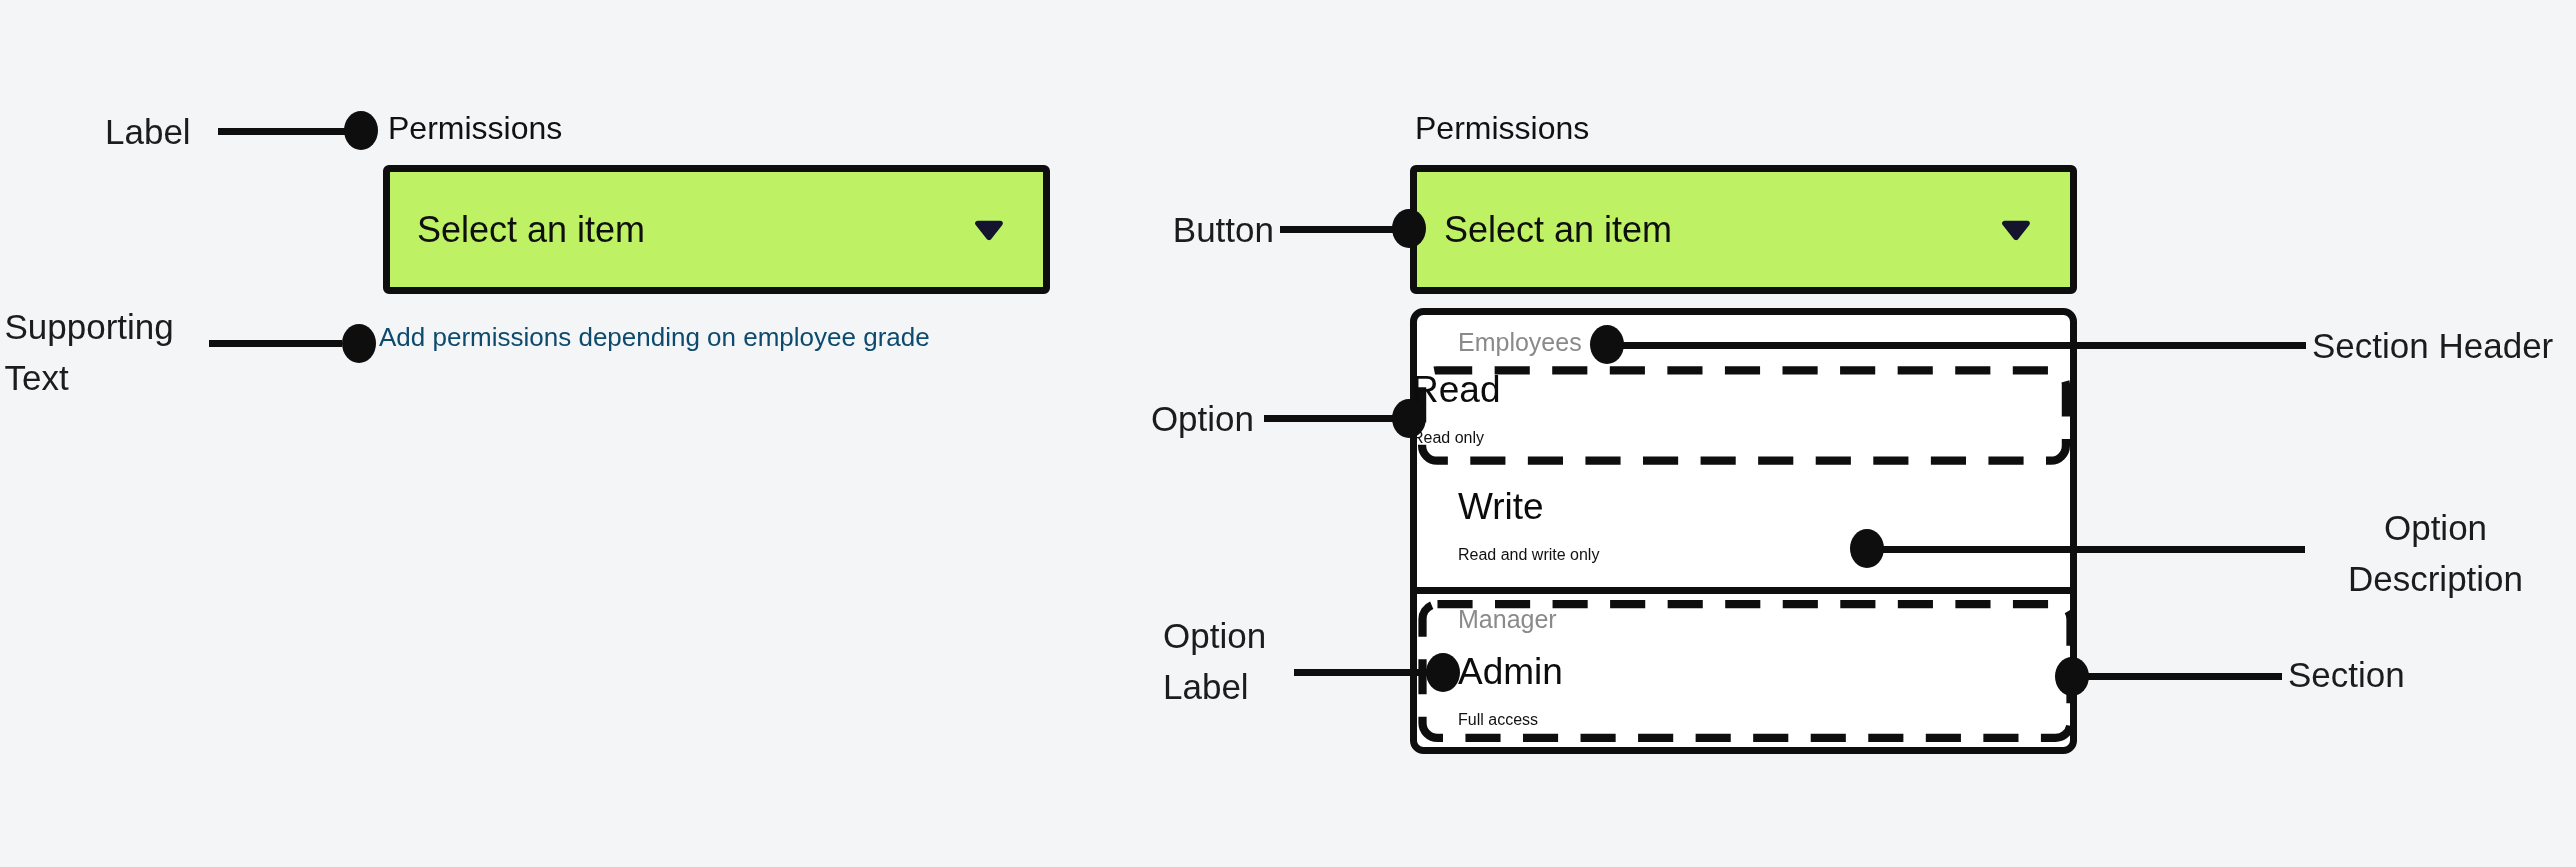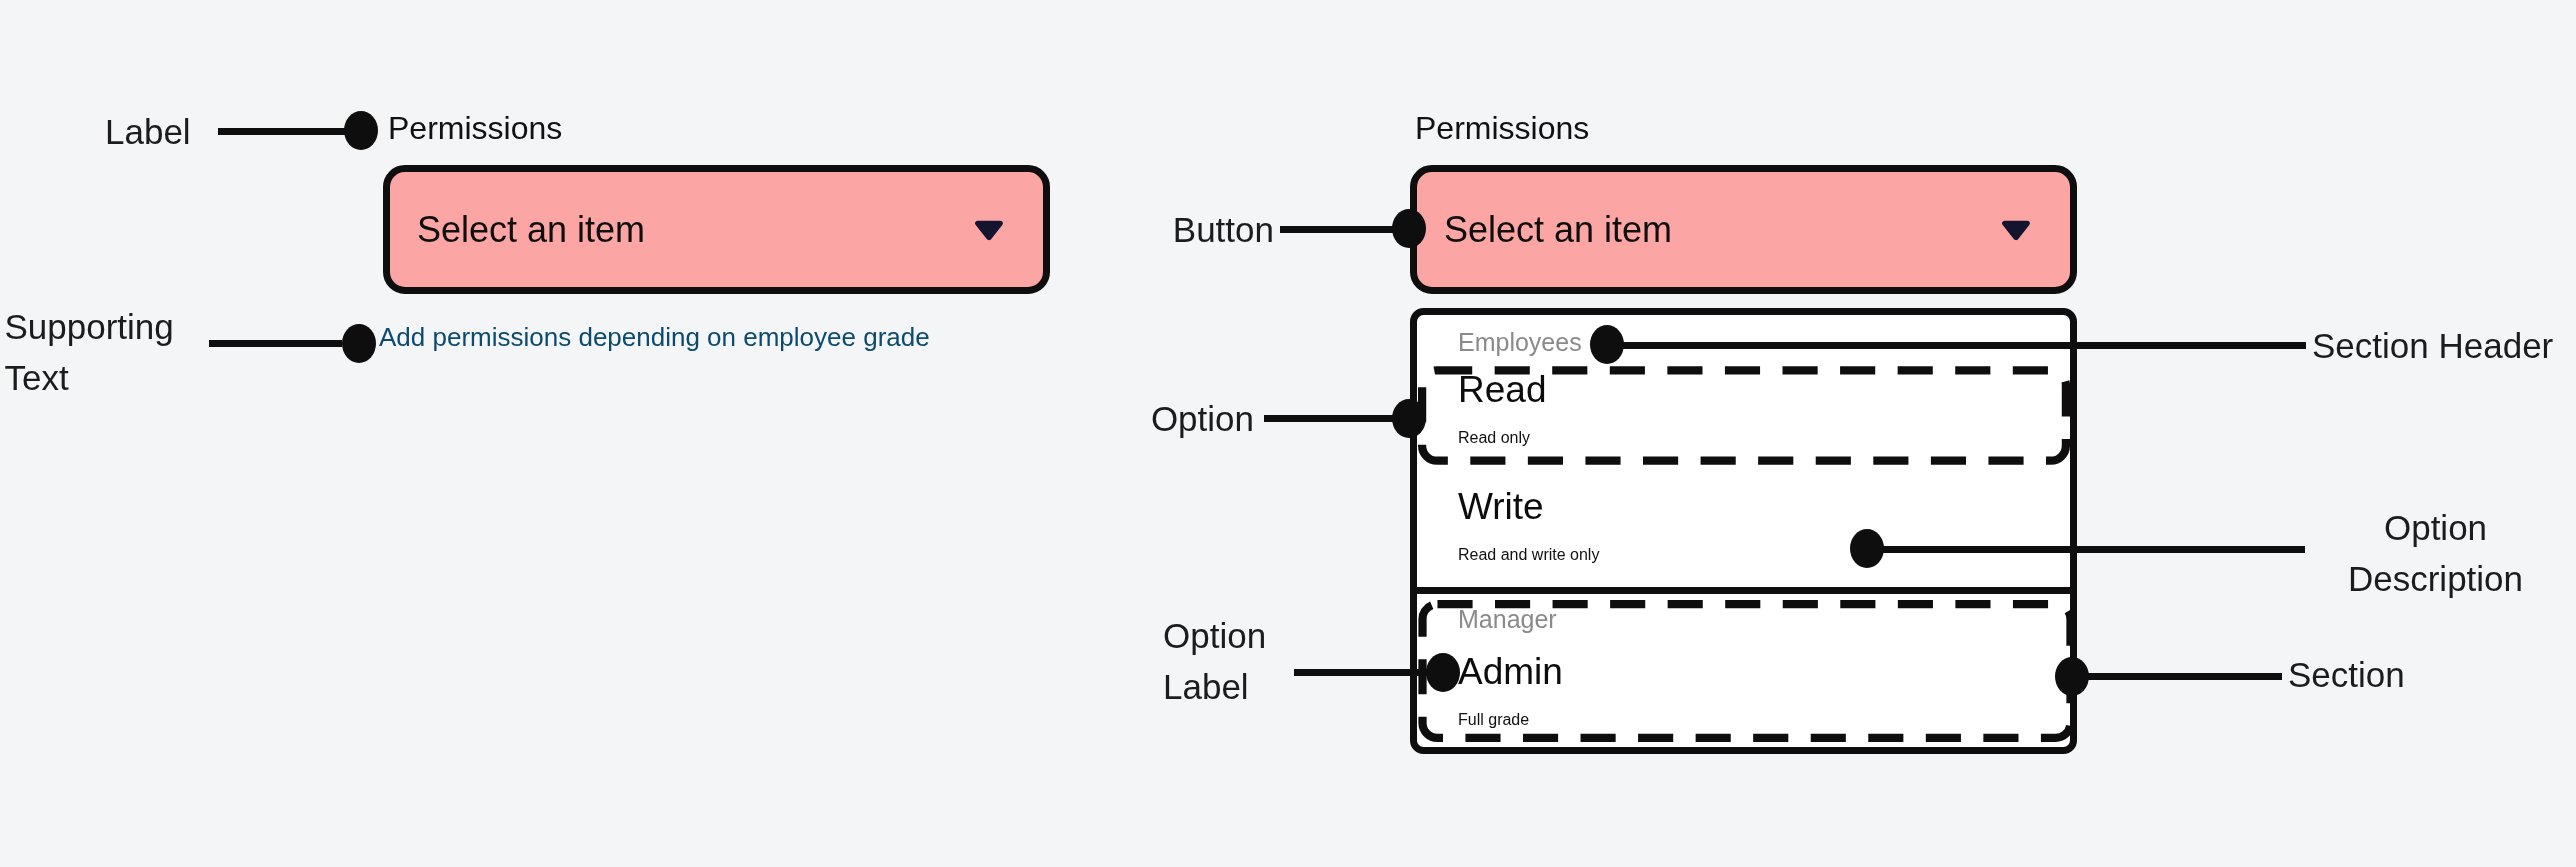--- a/index.html
+++ b/index.html
@@ -11,22 +11,22 @@
   .ann{position:absolute;font-size:35px;line-height:35px;color:#1c1c1c;z-index:7;}
   .ann.multi{line-height:51px;}
   .ann.right{text-align:right;}
   .nowrap{white-space:nowrap;}
   
   .ann-line{position:absolute;height:6.7px;background:#0e0e0e;z-index:5;}
   .dot{position:absolute;width:34px;height:39px;border-radius:50%;background:#0e0e0e;z-index:6;}
   
   .field-label{position:absolute;font-size:32px;font-weight:500;line-height:45px;color:#111;z-index:3;}
   
-  .select-box{position:absolute;width:667px;height:129px;background:#fca5a5;border:7.5px solid #0e0e0e;
-    border-radius:22px;box-sizing:border-box;z-index:2;cursor:pointer;}
+  .select-box{position:absolute;width:667px;height:129px;background:#bef264;border:7.5px solid #0e0e0e;
+    border-radius:6px;box-sizing:border-box;z-index:2;cursor:pointer;}
   .select-value{position:absolute;left:27px;top:50%;transform:translateY(-50%);
     font-size:36px;color:#0f0f0f;white-space:nowrap;}
   .chev{position:absolute;right:39px;top:50%;transform:translateY(-50%);width:30px;height:21px;}
   
   .support-text{position:absolute;font-size:26px;line-height:54px;color:#0c4a6e;z-index:3;}
   
   .panel{position:absolute;left:1410px;top:308px;width:667px;height:446px;background:#fff;
     border:7.5px solid #0e0e0e;border-radius:13.5px;box-sizing:border-box;z-index:1;}
   .sec-header{position:absolute;font-size:25px;line-height:28px;color:#8a8a8a;z-index:3;}
   .option{position:absolute;z-index:3;cursor:pointer;}
@@ -79,21 +79,21 @@
 
   <div class="sec-header" style="left:1458px;top:328px;">Employees</div>
   <div class="dot" style="left:1590px;top:325px;"></div>
   <div class="ann-line" style="left:1608px;top:342px;width:698px;"></div>
   <div class="ann nowrap" style="left:2312px;top:328px;">Section Header</div>
 
   <svg class="dashed-svg" style="left:1418px;top:366px;" width="652" height="99" viewBox="0 0 872 132">
     <rect x="5.5" y="5.5" width="861" height="121" rx="20" fill="none" stroke="#0e0e0e" stroke-width="11" stroke-dasharray="47 30"></rect>
   </svg>
 
-  <div class="option" style="left:1458px;top:370px;">
+  <div class="option" style="left:1412px;top:370px;">
     <div class="opt-label">Read</div>
     <div class="opt-desc">Read only</div>
   </div>
   <div class="ann right" style="left:1069px;top:401px;width:185px;">Option</div>
   <div class="ann-line" style="left:1264px;top:415px;width:146px;"></div>
   <div class="dot" style="left:1392px;top:399px;"></div>
 
   <div class="option" style="left:1458px;top:487px;">
     <div class="opt-label">Write</div>
     <div class="opt-desc">Read and write only</div>
@@ -105,21 +105,21 @@
   <div class="divider"></div>
 
   <svg class="dashed-svg" style="left:1418px;top:600px;" width="657" height="142" viewBox="0 0 878 190">
     <rect x="5.5" y="5.5" width="867" height="179" rx="20" fill="none" stroke="#0e0e0e" stroke-width="11" stroke-dasharray="47 30"></rect>
   </svg>
 
   <div class="sec-header" style="left:1458px;top:605px;">Manager</div>
 
   <div class="option" style="left:1458px;top:652px;">
     <div class="opt-label">Admin</div>
-    <div class="opt-desc">Full grade</div>
+    <div class="opt-desc">Full access</div>
   </div>
 
   <div class="ann multi" style="left:1163px;top:610px;width:135px;">Option Label</div>
   <div class="ann-line" style="left:1294px;top:669px;width:150px;"></div>
   <div class="dot" style="left:1426px;top:653px;"></div>
 
   <div class="dot" style="left:2055px;top:657px;"></div>
   <div class="ann-line" style="left:2072px;top:673px;width:210px;"></div>
   <div class="ann nowrap" style="left:2288px;top:657px;">Section</div>
 

